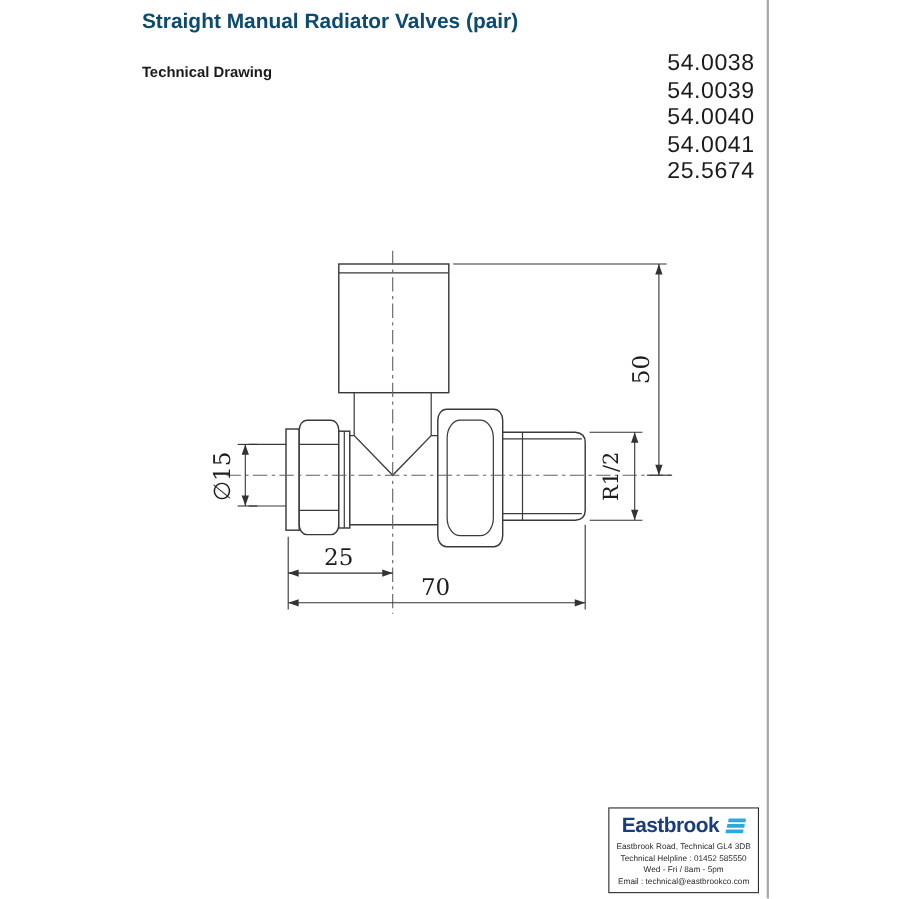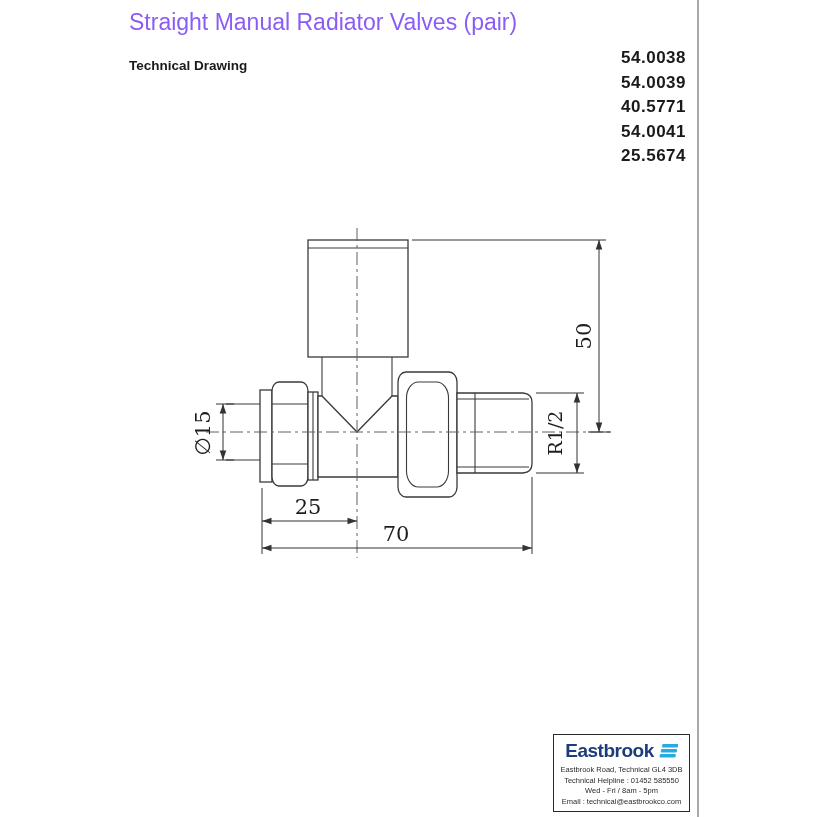--- a/index.html
+++ b/index.html
@@ -2,29 +2,29 @@
 <html><head>
 <meta charset="utf-8">
 <style>
   html,body{margin:0;padding:0;background:#ffffff;}
   .canvas{
     position:relative;width:817px;height:817px;background:#ffffff;overflow:hidden;
     font-family:"Liberation Sans", sans-serif;color:#111;
   }
   
   .title{
-    position:absolute;left:129px;top:9px;font-size:23px;font-weight:normal;
-    color:#8b5cf6;letter-spacing:0;white-space:nowrap;
+    position:absolute;left:129px;top:9px;font-size:19px;font-weight:bold;
+    color:#0c4a6e;letter-spacing:0;white-space:nowrap;
   }
   .subtitle{
     position:absolute;left:129px;top:30px;font-size:13.5px;font-weight:bold;color:#1a1a1a;margin-top:28px;
   }
   .codes{
     position:absolute;top:46px;right:131px;
-    font-size:17px;font-weight:bold;color:#1a1a1a;line-height:24.6px;letter-spacing:0.5px;
+    font-size:21px;font-weight:normal;color:#1a1a1a;line-height:24.6px;letter-spacing:0.5px;
   }
   
   .page-edge{
     position:absolute;top:0;bottom:0;left:697px;width:2px;background:#a8a8a8;
   }
   
   .drawing{position:absolute;left:0;top:0;}
   .outline{fill:#ffffff;stroke:#3a3a3a;stroke-width:1.3;}
   .thin{fill:none;stroke:#3a3a3a;stroke-width:1.1;}
   .dimline{stroke:#333;stroke-width:1;fill:none;}
@@ -57,21 +57,21 @@
 <div class="canvas">
 
   <div class="page-edge"></div>
 
   <div class="title">Straight Manual Radiator Valves (pair)</div>
   <div class="subtitle">Technical Drawing</div>
 
   <div class="codes">
     <div>54.0038</div>
     <div>54.0039</div>
-    <div>40.5771</div>
+    <div>54.0040</div>
     <div>54.0041</div>
     <div>25.5674</div>
   </div>
 
   <svg class="drawing" width="817" height="817" viewBox="0 0 817 817">
 
     <g>
 
       <g>
         <line class="thin" x1="226" y1="404" x2="260" y2="404"></line>

